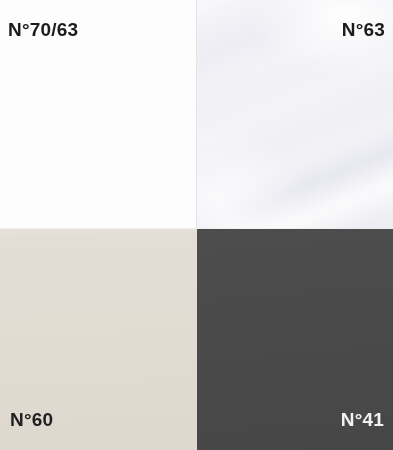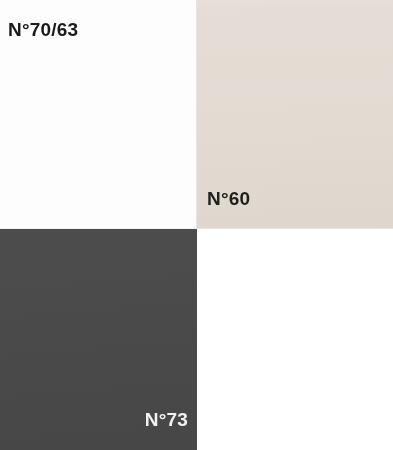--- a/index.html
+++ b/index.html
@@ -178,27 +178,34 @@
 </style>
 </head>
 <body>
 
 <div id="swatch-grid">
 
   <div class="swatch" id="swatch-tl">
     <span class="swatch-label">N°70/63</span>
   </div>
 
+  <div class="swatch" id="swatch-tr">
+    <div class="gloss-base"></div>
+    <div class="gloss-streak-a"></div>
+    <div class="gloss-streak-b"></div>
+    <div class="gloss-highlight"></div>
+    <span class="swatch-label">N°63</span>
+  </div>
 
   <div class="swatch" id="swatch-bl">
     <div class="matte-base"></div>
     <span class="swatch-label">N°60</span>
   </div>
 
   <div class="swatch" id="swatch-br">
     <div class="matte-base"></div>
-    <span class="swatch-label">N°73</span>
+    <span class="swatch-label">N°41</span>
   </div>
 
   <div id="seam-vertical"></div>
   <div id="seam-horizontal"></div>
 
 </div>
 
 </body></html>

